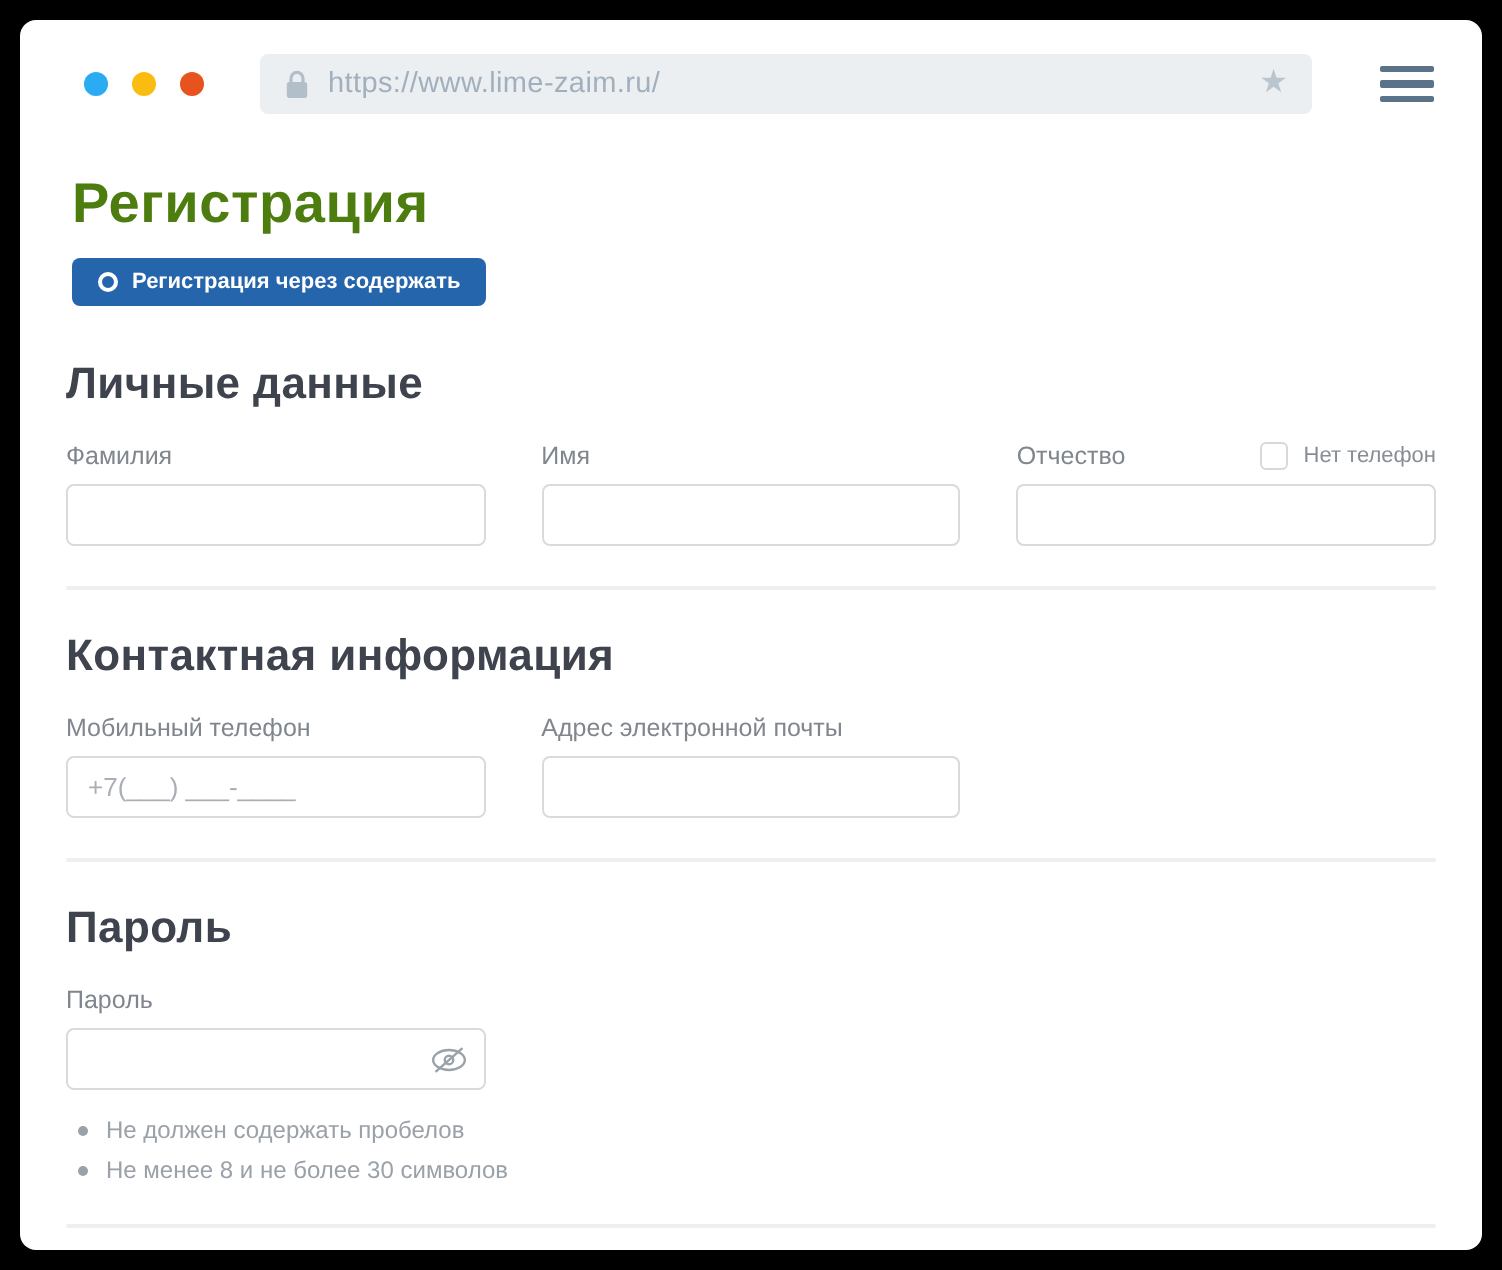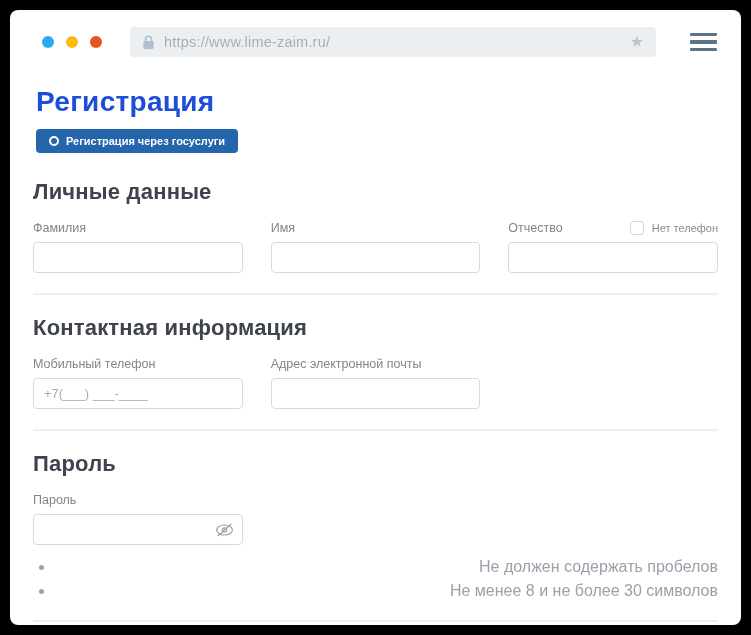--- a/index.html
+++ b/index.html
@@ -62,21 +62,21 @@
     cursor: pointer;
   }
   .menu-btn span { display: block; height: 3.5px; background: #5b7389; border-radius: 1px; }
   
   .content { padding: 0 23px; }
   h1.page-title {
     margin-top: 29px;
     margin-left: 3px;
     font-size: 28px;
     font-weight: bold;
-    color: #1d4ed8;
+    color: #4d7c0f;
     letter-spacing: .3px;
   }
   .gosuslugi-btn {
     margin-top: 11px;
     margin-left: 3px;
     display: inline-flex;
     align-items: center;
     gap: 7px;
     background: #2565ab;
     border: none;
@@ -157,25 +157,24 @@
     transform: translateY(-50%);
     background: none; border: none;
     padding: 0; cursor: pointer;
     line-height: 0;
   }
   .rules { margin-top: 13px; list-style: none; }
   .rules li {
     display: flex;
     align-items: center;
     gap: 9px;
-    font-size: 16px;
+    font-size: 12px;
     color: #9aa1a8;
     margin-bottom: 6px;
     padding-left: 6px;
-    justify-content: space-between;
   }
   .rule-dot {
     width: 5px; height: 5px;
     background: #9aa1a8;
     border-radius: 50%;
     flex: none;
   }
 </style>
 </head>
 <body>
@@ -204,21 +203,21 @@
         <span></span>
     </div>
   </div>
 
   <div class="content">
 
     <h1 class="page-title">Регистрация</h1>
 
     <button class="gosuslugi-btn">
       <span class="ring-icon"></span>
-      <span>Регистрация через госуслуги</span>
+      <span>Регистрация через содержать</span>
     </button>
 
     
     <div class="sec-personal">
       <div class="section-heading">Личные данные</div>
       <div class="field-grid">
         <div>
           <div class="label-row">
             <span class="field-label">Фамилия</span>
           </div>

